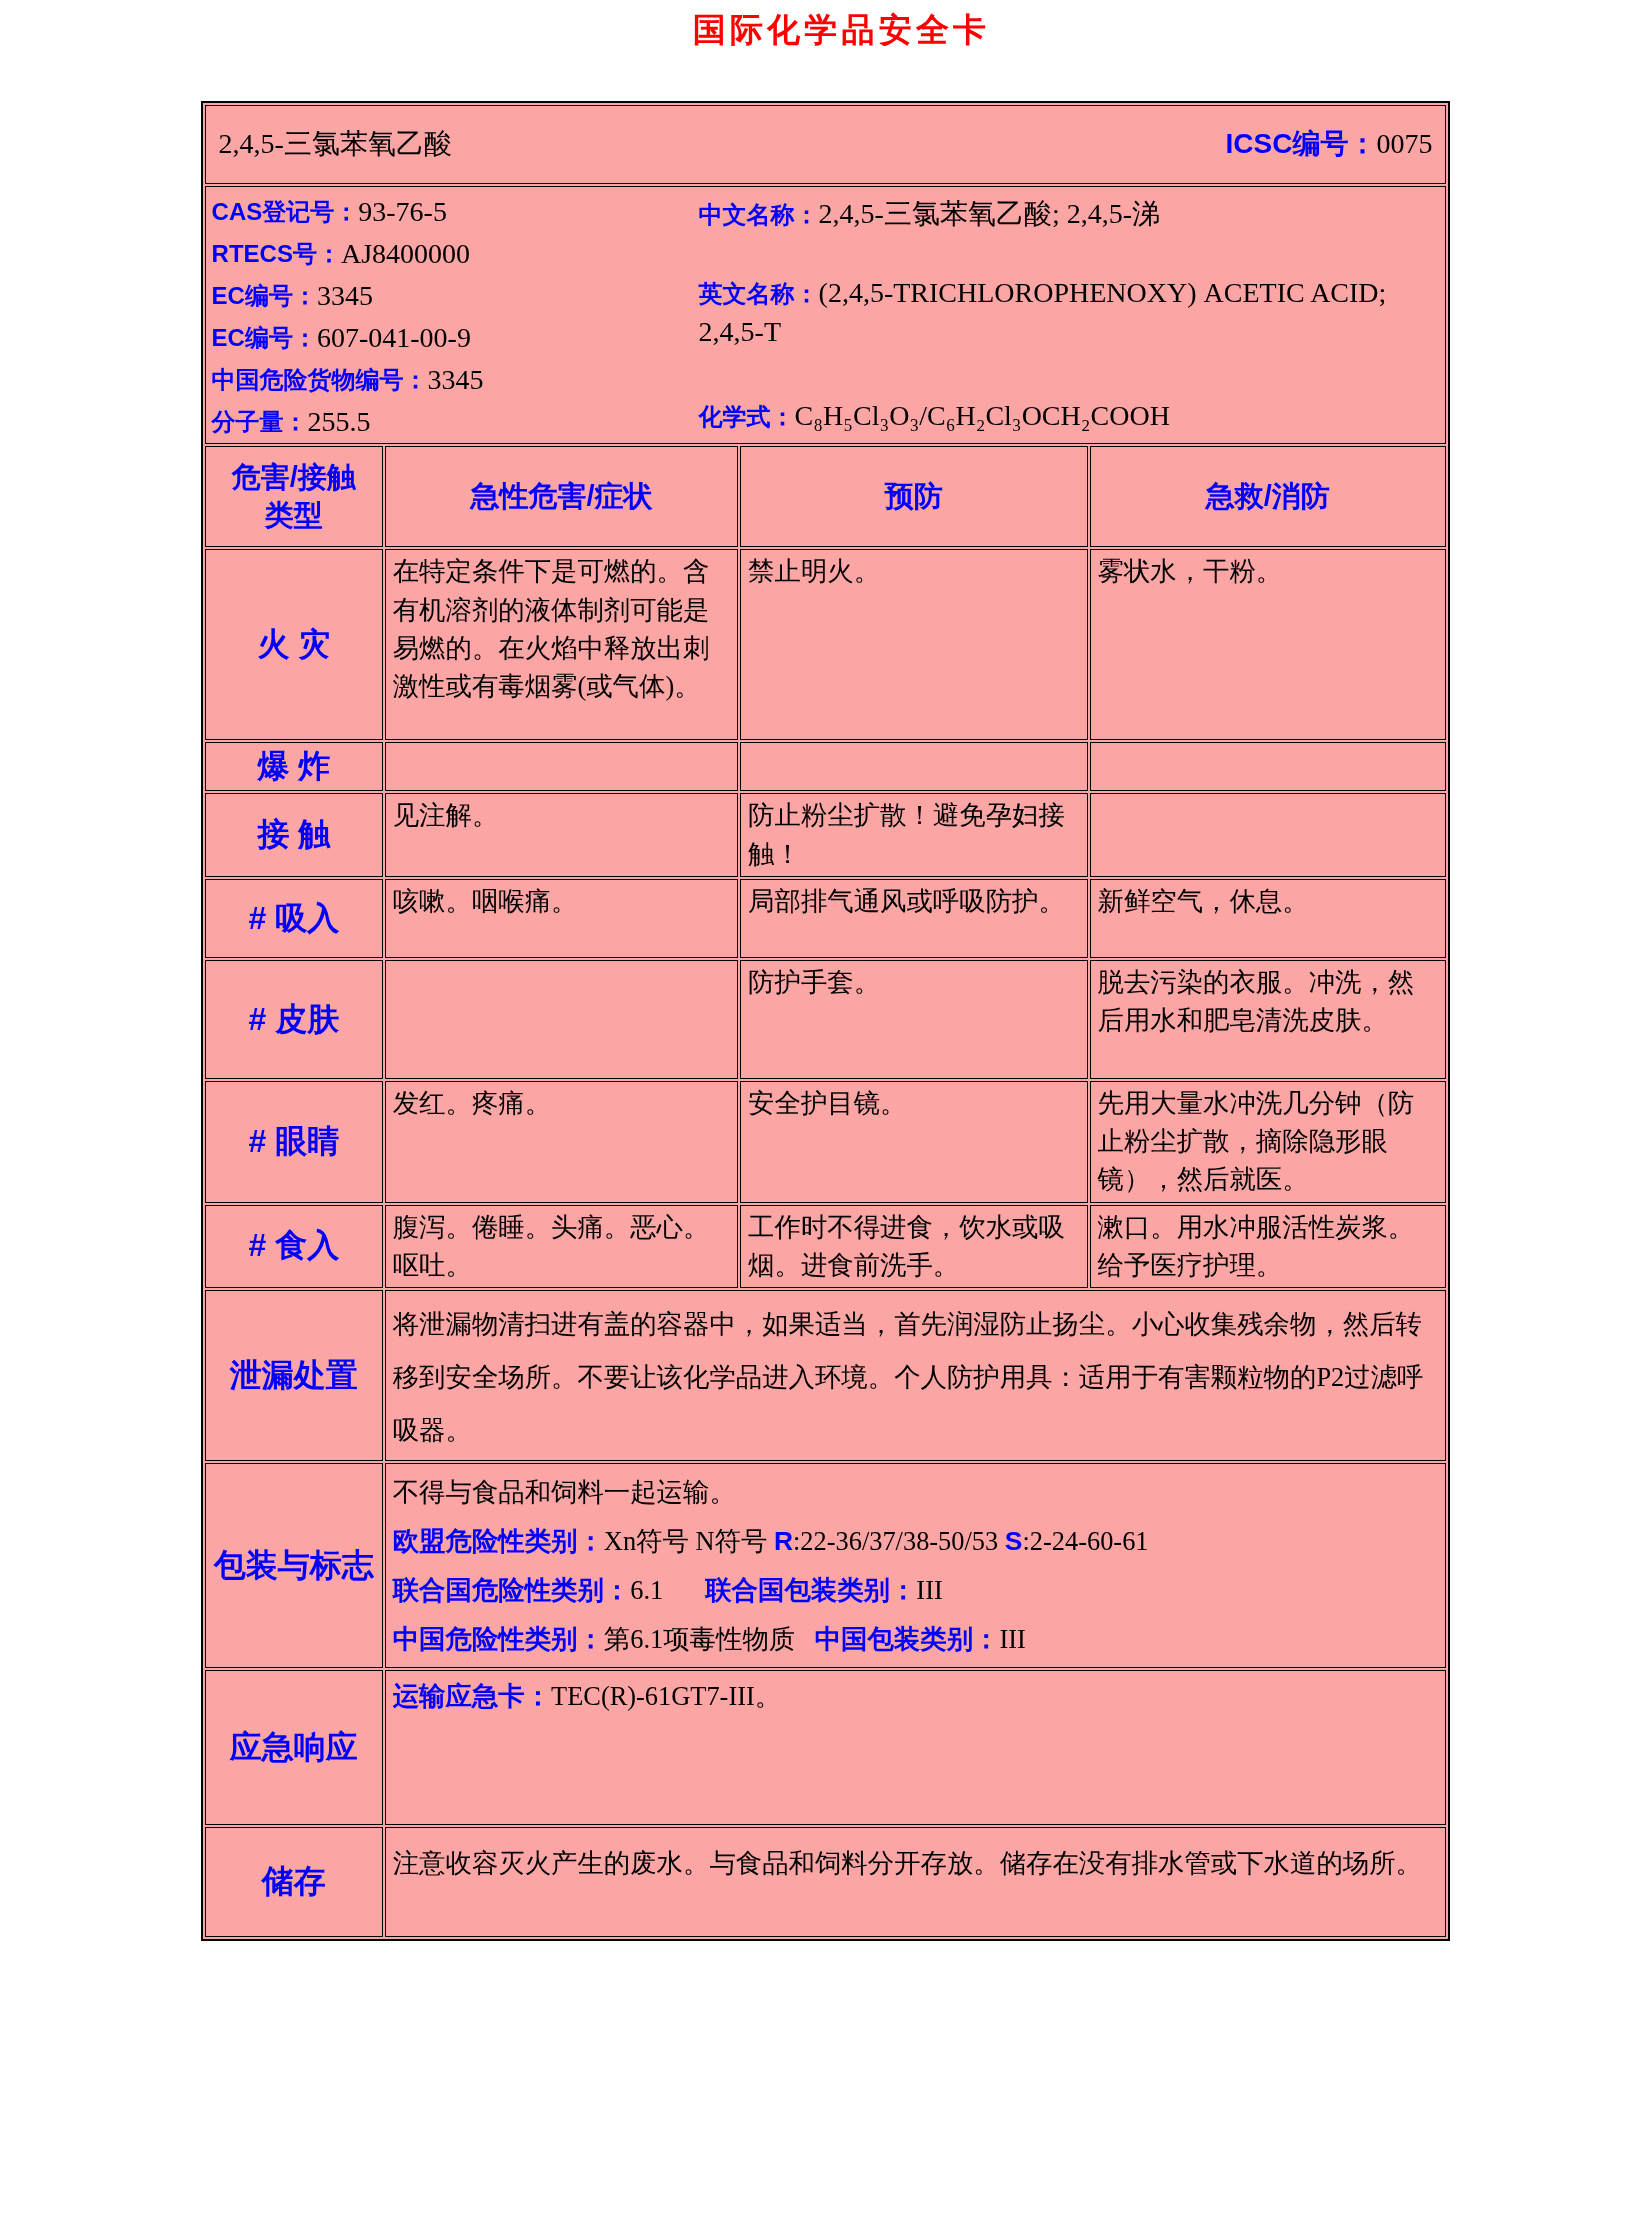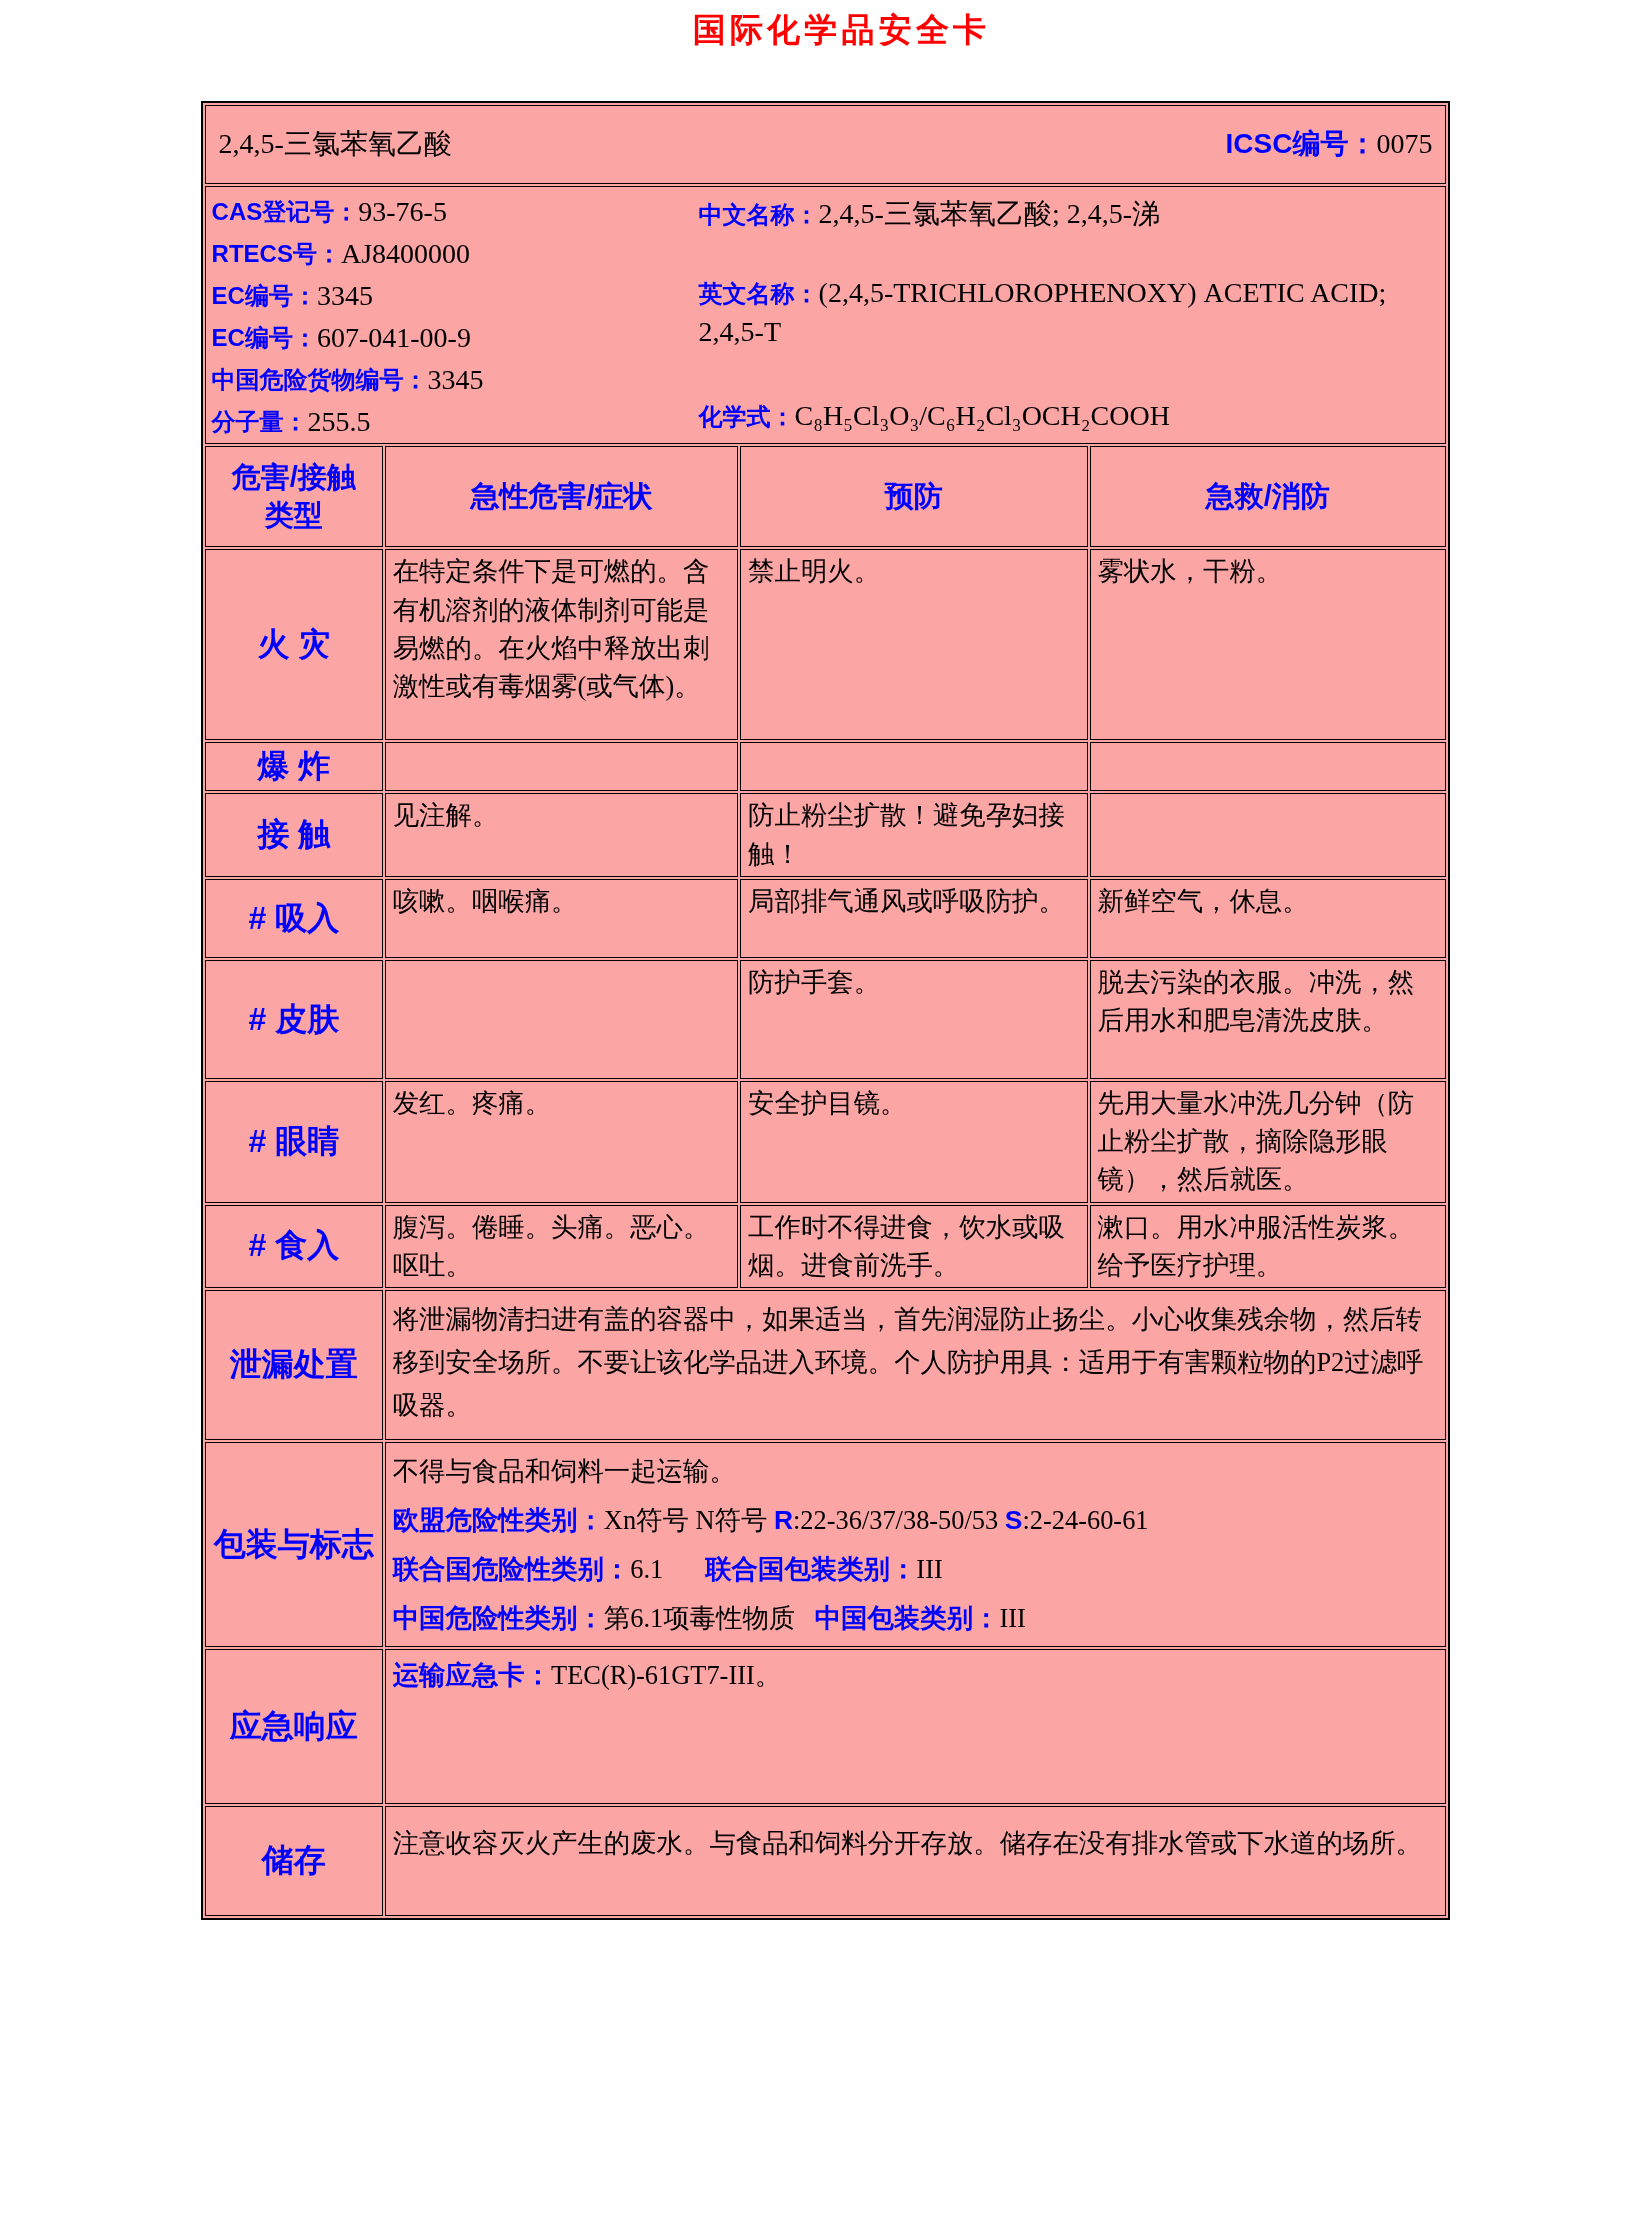--- a/index.html
+++ b/index.html
@@ -92,21 +92,21 @@
   
   td.rowlabel{
     vertical-align:middle;text-align:center;
     font-size:32px;line-height:1.3;
     white-space:nowrap;
   }
   
   td.content{padding-top:2.1px;}
 
   
-  .r-spill td.content{line-height:43px;padding-top:7px;}
+  .r-spill td.content{line-height:53px;padding-top:7px;}
   .r-pack td.content{padding-top:4.2px;}
   .r-pack .pline{line-height:49px;margin:0;white-space:nowrap;}
   .r-emer td.content{padding-top:4.2px;line-height:43px;}
   .r-stor td.content{padding-top:9.7px;line-height:53px;}
   .gap-wide{margin-left:42px;}
   .gap-small{margin-left:19.5px;}
 </style>
 </head>
 <body>
 

